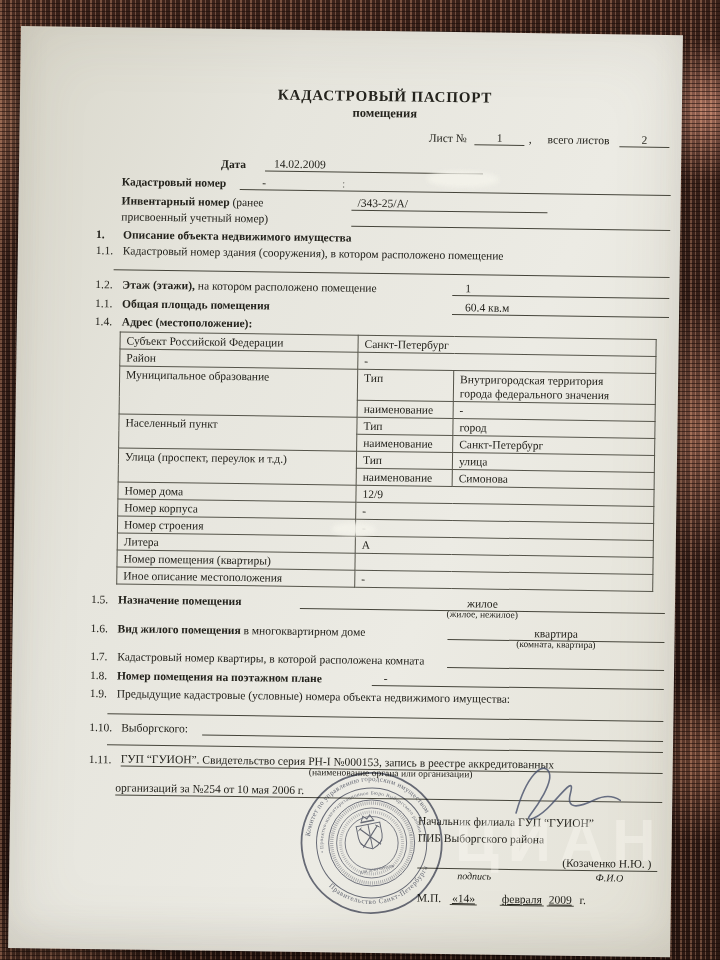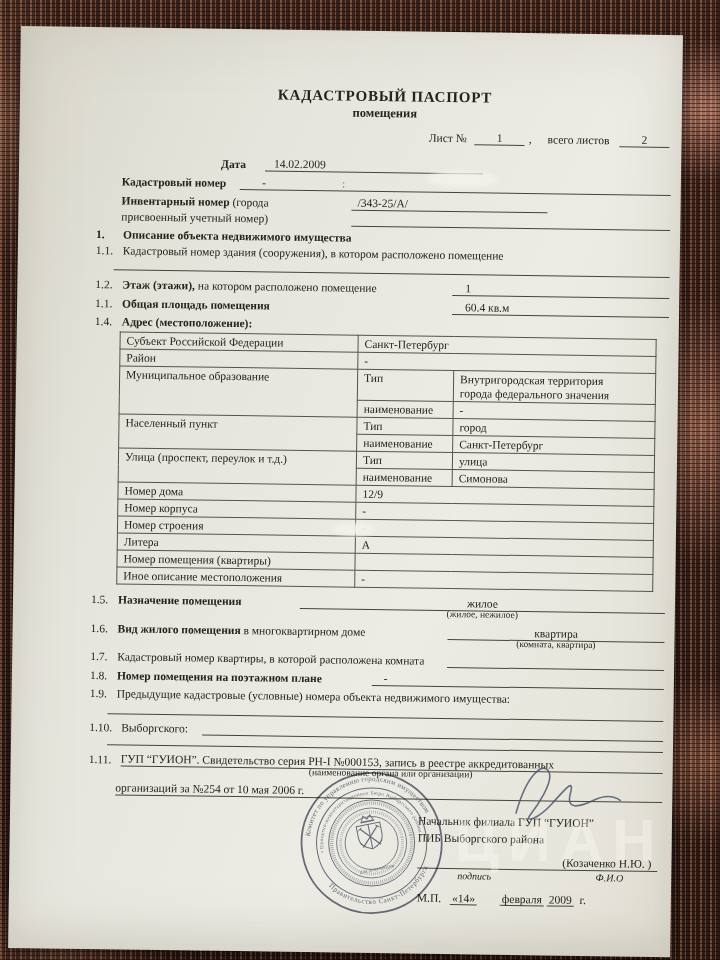--- a/index.html
+++ b/index.html
@@ -62,21 +62,21 @@
   .w255{flex:0 0 255px;}
 
   
   .footer{position:relative;height:190px;margin-top:10px;}
   .fright{position:absolute;left:330px;top:4px;width:240px;}
   .fright .l{margin-bottom:3px;}
   .fname{text-align:right;padding-right:6px;border-bottom:1px solid #45443a;margin-top:9px;}
   .flabels{display:flex;justify-content:space-between;padding:1px 34px 0 40px;
     font-size:10px;font-style:italic;}
   .fmp{margin-top:9px;}
-  .fmp .u{border-bottom:1px solid #45443a;padding:0 2px;}
+  .fmp .u{border-bottom:1px solid #45443a;padding:0 2px;text-decoration:underline;}
 
   
   .stamp{position:absolute;left:287px;top:737px;width:150px;height:150px;
     transform:rotate(-12deg);mix-blend-mode:multiply;opacity:.82;}
   .sig{position:absolute;left:498px;top:722px;width:150px;height:72px;opacity:.8;}
   .whiteout{position:absolute;background:#f3f2ea;border-radius:50%;
     filter:blur(2px);opacity:.9;}
   .w1{left:408px;top:139px;width:72px;height:16px;}
   .w2{left:318px;top:492px;width:44px;height:13px;}
 
@@ -112,21 +112,21 @@
         <span class="b dlbl">Дата</span>
         <span class="ul">14.02.2009</span>
       </div>
 
       <div class="row" style="margin-left:25px">
         <span class="b">Кадастровый номер</span>
         <span class="ul fx" style="margin-left:14px;padding-left:22px"><span>-</span><span style="margin-left:76px;opacity:.55">:</span></span>
       </div>
 
       <div class="row lblrow" style="margin-left:25px;margin-bottom:2px">
-        <span class="lbl2"><span class="b">Инвентарный номер</span><span> (города</span></span>
+        <span class="lbl2"><span class="b">Инвентарный номер</span><span> (ранее</span></span>
         <span class="ul" style="width:190px;padding-left:6px">/343-25/А/</span>
         <span class="fx"></span>
       </div>
       <div class="row lblrow" style="margin-left:25px">
         <span class="lbl2">присвоенный учетный номер)</span>
         <span class="ul fx"></span>
       </div>
 
       <div class="row" style="margin-bottom:2px">
         <span class="num b">1.</span>

